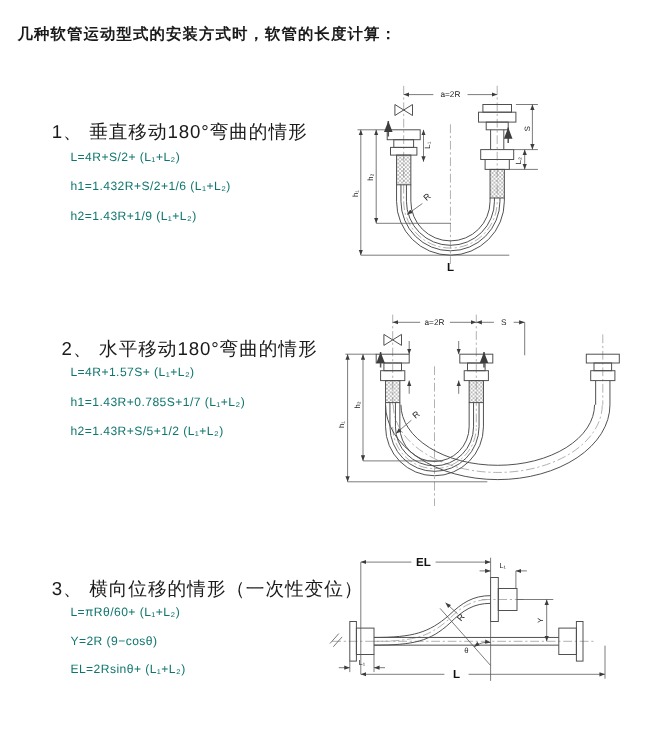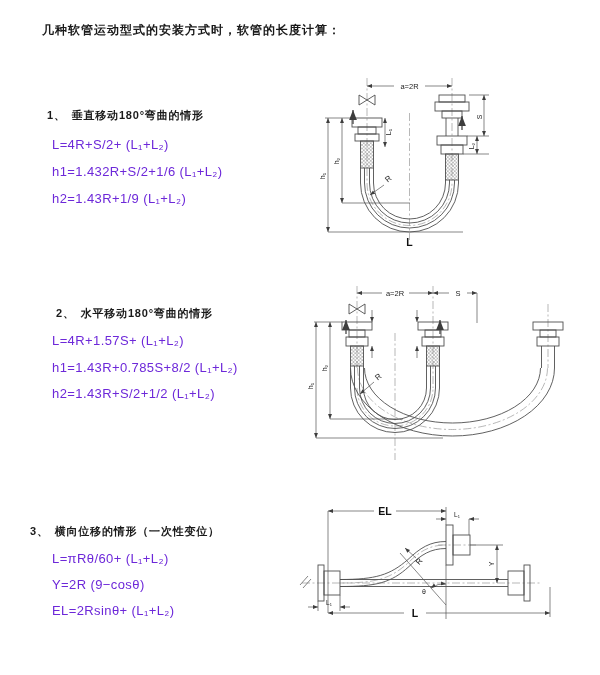--- a/index.html
+++ b/index.html
@@ -1,28 +1,28 @@
 <!DOCTYPE html>
 <html><head>
 <meta charset="utf-8">
 <style>
   html,body{margin:0;padding:0;}
   body{
     width:600px;height:675px;background:#ffffff;position:relative;overflow:hidden;
     font-family:"Liberation Sans","DejaVu Sans",sans-serif;color:#1a1a1a;
   }
   .page-title{
-    position:absolute;left:42px;top:22px;font-size:12px;font-weight:bold;letter-spacing:1px;font-family:Liberation Mono, monospace;
+    position:absolute;left:16px;top:22px;font-size:14px;font-weight:bold;letter-spacing:1px;font-family:Liberation Mono, monospace;
   }
   .sec-head{
-    position:absolute;font-size:11px;font-weight:bold;letter-spacing:0.8px;white-space:nowrap;
+    position:absolute;font-size:17px;font-weight:normal;letter-spacing:0.8px;white-space:nowrap;
   }
   .sec-head .num{margin-right:6px;}
   .formula{
-    position:absolute;left:52px;font-size:13px;letter-spacing:0.4px;white-space:nowrap;color:#6d28d9;
+    position:absolute;left:64px;font-size:11px;letter-spacing:0.4px;white-space:nowrap;color:#0f766e;
   }
   svg.diag{position:absolute;}
   svg.diag text{font-family:"Liberation Sans","DejaVu Sans",sans-serif;fill:#1c1c1c;}
   svg.diag .dimtxt{font-size:7.5px;}
   svg.diag .subtxt{font-size:7px;}
   svg.diag .tinytxt{font-size:6.5px;}
   svg.diag .rtxt{font-size:8px;}
   svg.diag .bigtxt{font-size:10.5px;font-weight:bold;fill:#111;}
 </style>
 </head>
@@ -34,24 +34,24 @@
   <span class="num">1、</span><span>垂直移动180°弯曲的情形</span>
 </div>
 <div class="formula" style="top:137px">L=4R+S/2+ (L₁+L₂)</div>
 <div class="formula" style="top:164px">h1=1.432R+S/2+1/6 (L₁+L₂)</div>
 <div class="formula" style="top:191px">h2=1.43R+1/9 (L₁+L₂)</div>
 
 <div class="sec-head" style="left:56px;top:306px">
   <span class="num">2、</span><span>水平移动180°弯曲的情形</span>
 </div>
 <div class="formula" style="top:333px">L=4R+1.57S+ (L₁+L₂)</div>
-<div class="formula" style="top:360px">h1=1.43R+0.785S+8/2 (L₁+L₂)</div>
-<div class="formula" style="top:386px">h2=1.43R+S/2+1/2 (L₁+L₂)</div>
-
-<div class="sec-head" style="left:30px;top:524px">
+<div class="formula" style="top:360px">h1=1.43R+0.785S+1/7 (L₁+L₂)</div>
+<div class="formula" style="top:386px">h2=1.43R+S/5+1/2 (L₁+L₂)</div>
+
+<div class="sec-head" style="left:47px;top:524px">
   <span class="num">3、</span><span>横向位移的情形（一次性变位）</span>
 </div>
 <div class="formula" style="top:551px">L=πRθ/60+ (L₁+L₂)</div>
 <div class="formula" style="top:577px">Y=2R (9−cosθ)</div>
 <div class="formula" style="top:603px">EL=2Rsinθ+ (L₁+L₂)</div>
 
 <svg class="diag" style="left:313px;top:68px" width="200" height="200" viewBox="0 0 200 200">
   <defs>
     <marker id="arr" viewBox="0 0 10 10" refX="9" refY="5" markerWidth="8" markerHeight="8" orient="auto-start-reverse">
       <path d="M0,1.5 L9,5 L0,8.5 z" fill="#3d3d3d"></path>

